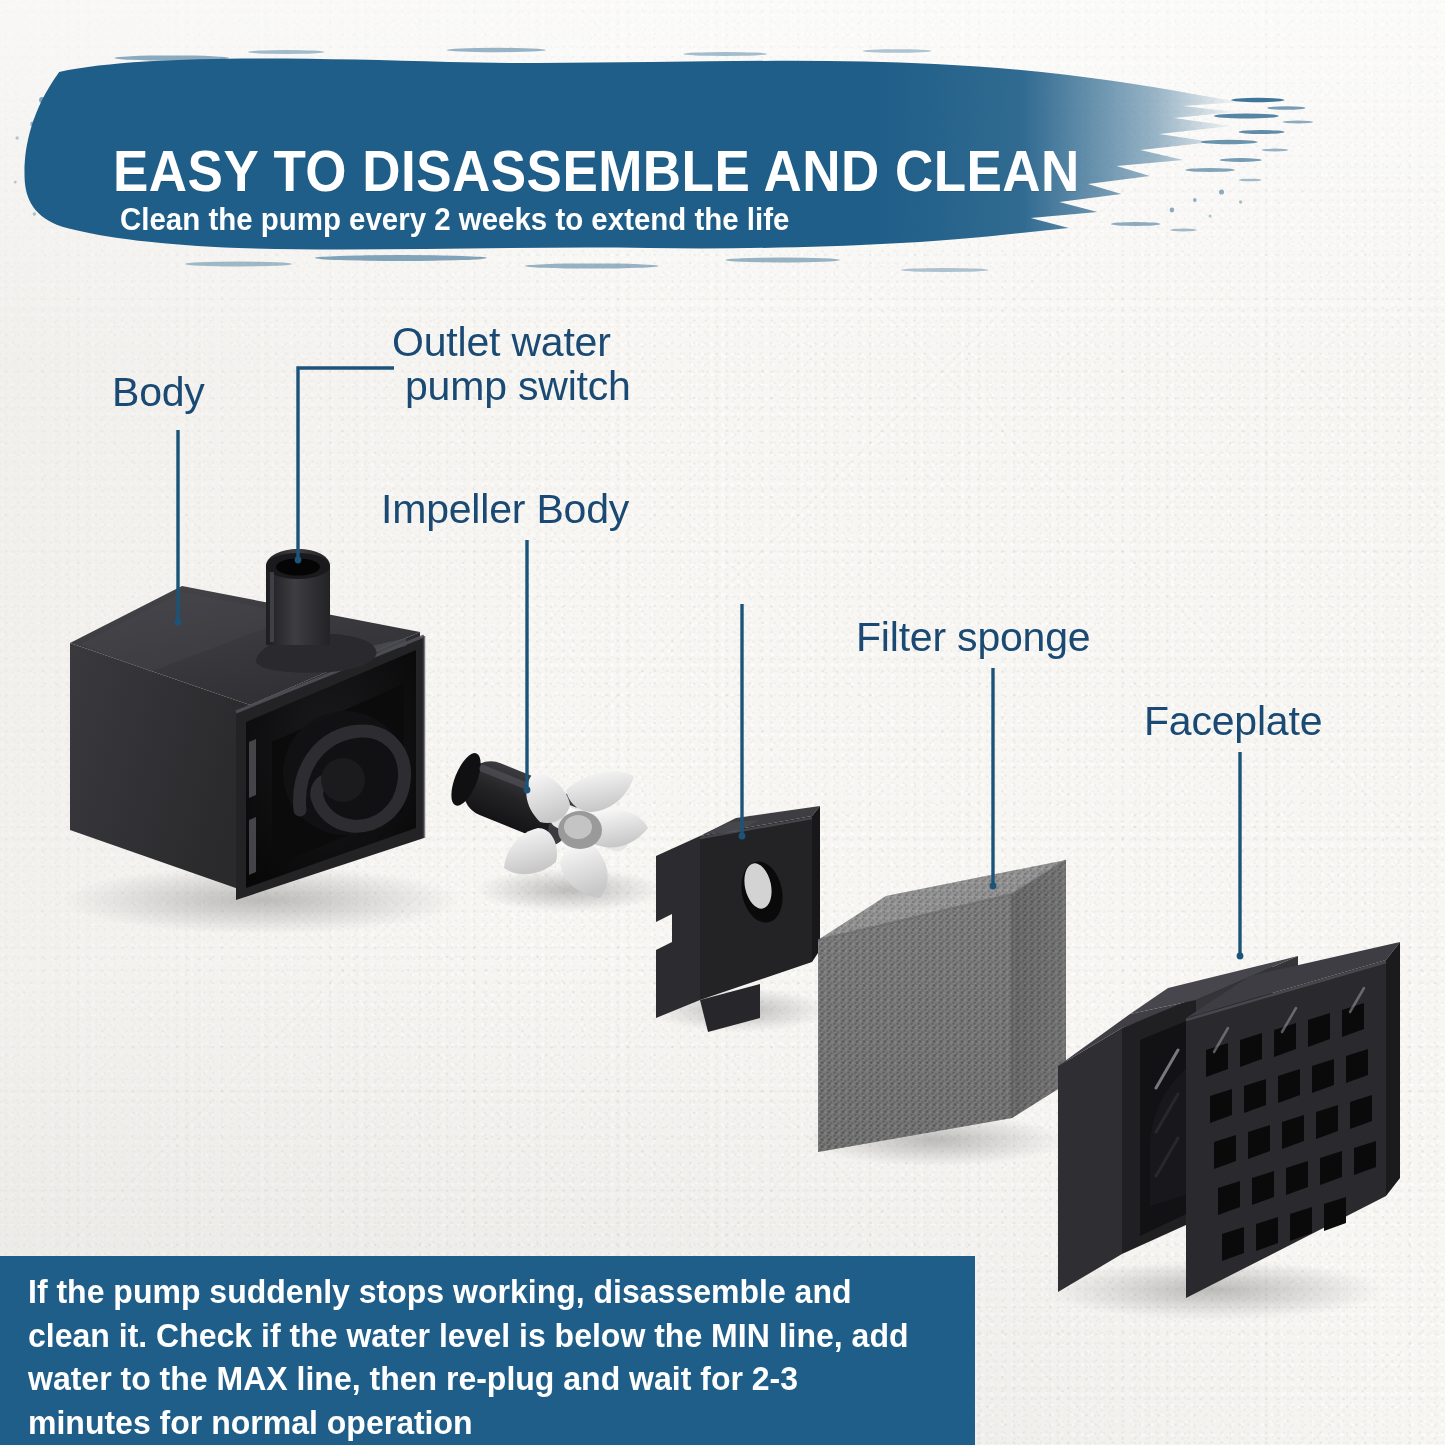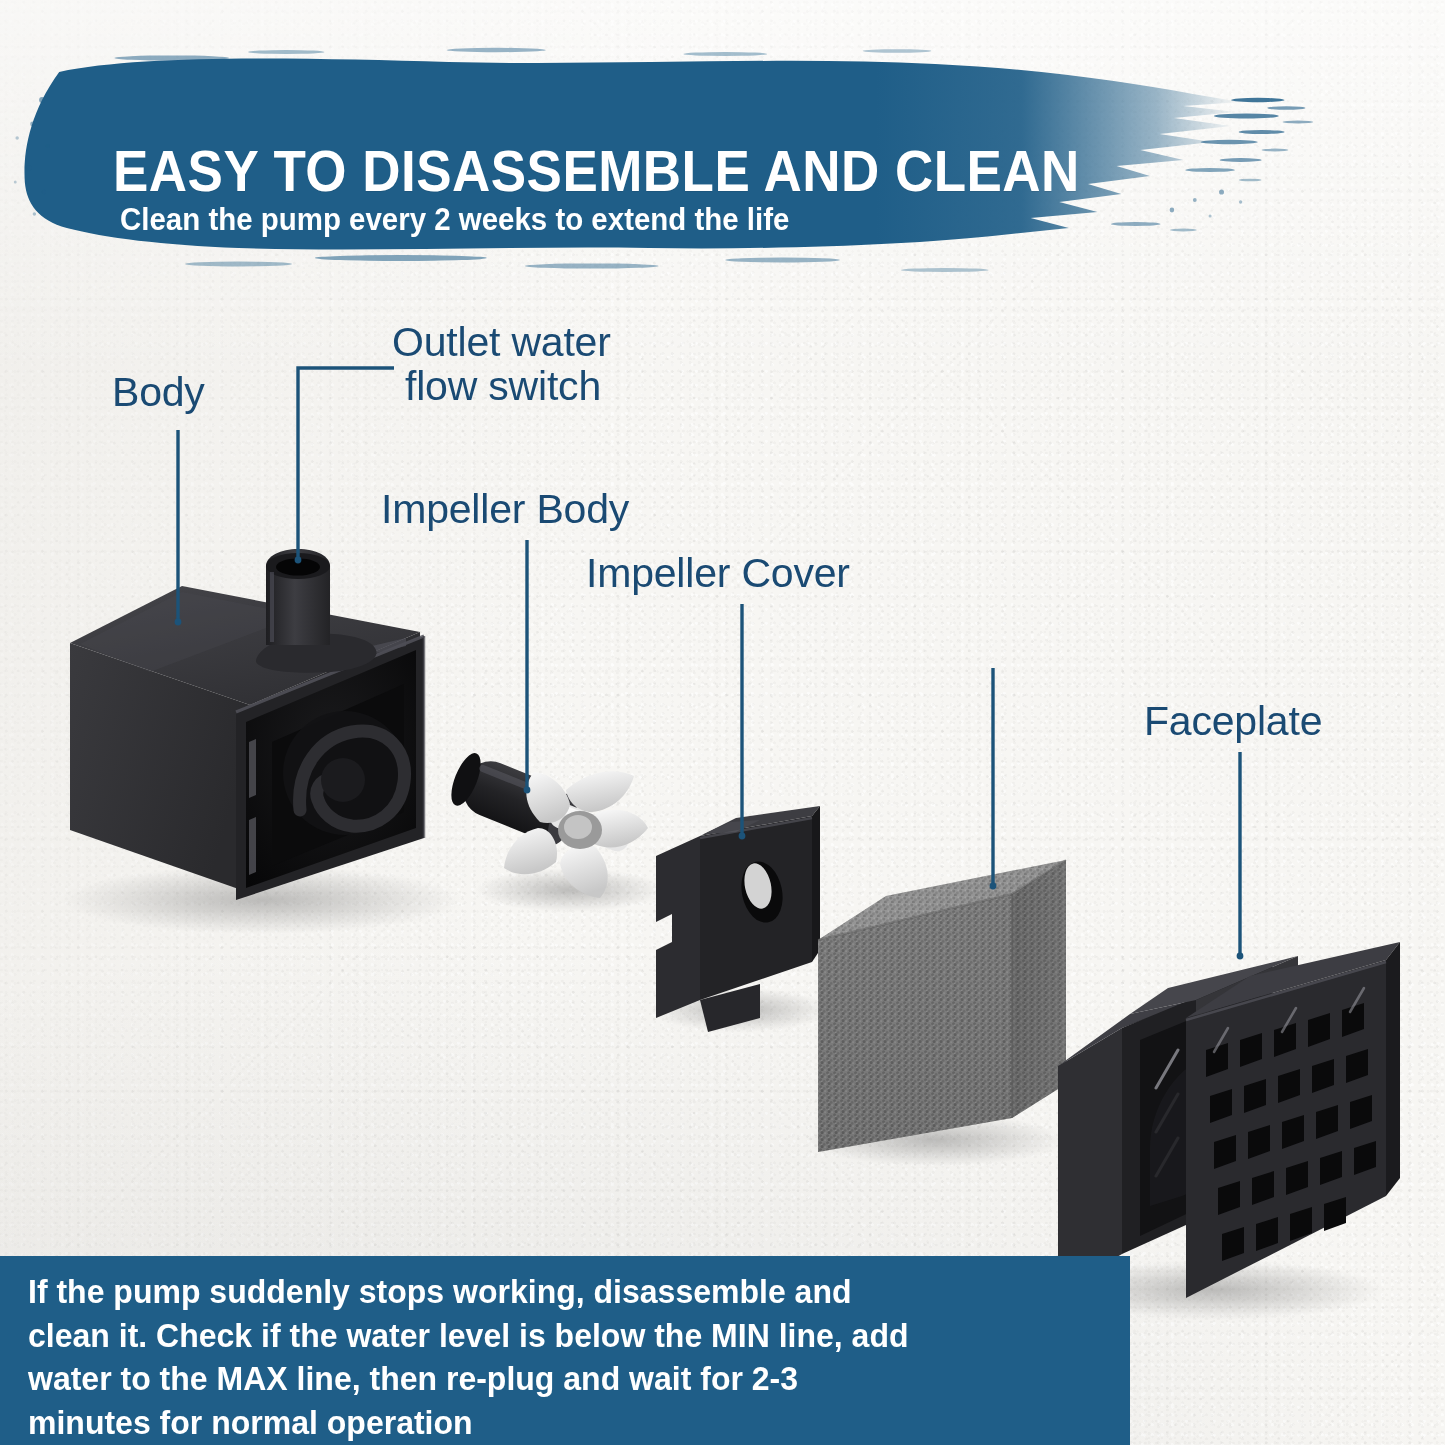--- a/index.html
+++ b/index.html
@@ -59,21 +59,21 @@
   }
 
   
   .leaders{position:absolute;inset:0;width:1445px;height:1445px;pointer-events:none;}
 
   
   .parts{position:absolute;inset:0;width:1445px;height:1445px;}
 
   
   .note{
-    position:absolute;left:0;top:1256px;width:1130px;height:189px;
+    position:absolute;left:0;top:1256px;width:975px;height:189px;
     background:#1f5e88;
   }
   .note p{
     margin:0;position:absolute;left:28px;top:14px;width:925px;
     color:#ffffff;font-size:33px;line-height:1.32;font-weight:bold;
     font-family:"Liberation Sans", sans-serif;
     transform:scaleX(.97);transform-origin:left top;
   }
 </style>
 </head>
@@ -409,27 +409,27 @@
       <circle cx="742" cy="836" r="3.4"></circle>
       <circle cx="993" cy="886" r="3.4"></circle>
       <circle cx="1240" cy="956" r="3.4"></circle>
     </g>
   </svg>
 
   <div class="lbl" style="left:112px;top:370px;text-align:center;">Body</div>
 
   <div>
     <div class="lbl" style="left:392px;top:320px;">Outlet water</div>
-    <div class="lbl" style="left:405px;top:364px;">flow switch</div>
+    <div class="lbl" style="left:405px;top:364px;">pump switch</div>
   </div>
 
   <div class="lbl" style="left:381px;top:487px;">Impeller Body</div>
 
-  <div class="lbl" style="left:586px;top:551px;">Impeller Cover</div>
-
+
+  <div class="lbl" style="left:856px;top:615px;">Filter sponge</div>
 
   <div class="lbl" style="left:1136px;top:699px;margin-left:8px;">Faceplate</div>
 
   <div class="note">
     <p>If the pump suddenly stops working, disassemble and clean it. Check if the water level is below the MIN line, add water to the MAX line, then re-plug and wait for 2-3 minutes for normal operation</p>
   </div>
 
 </div>
 
 </body></html>

